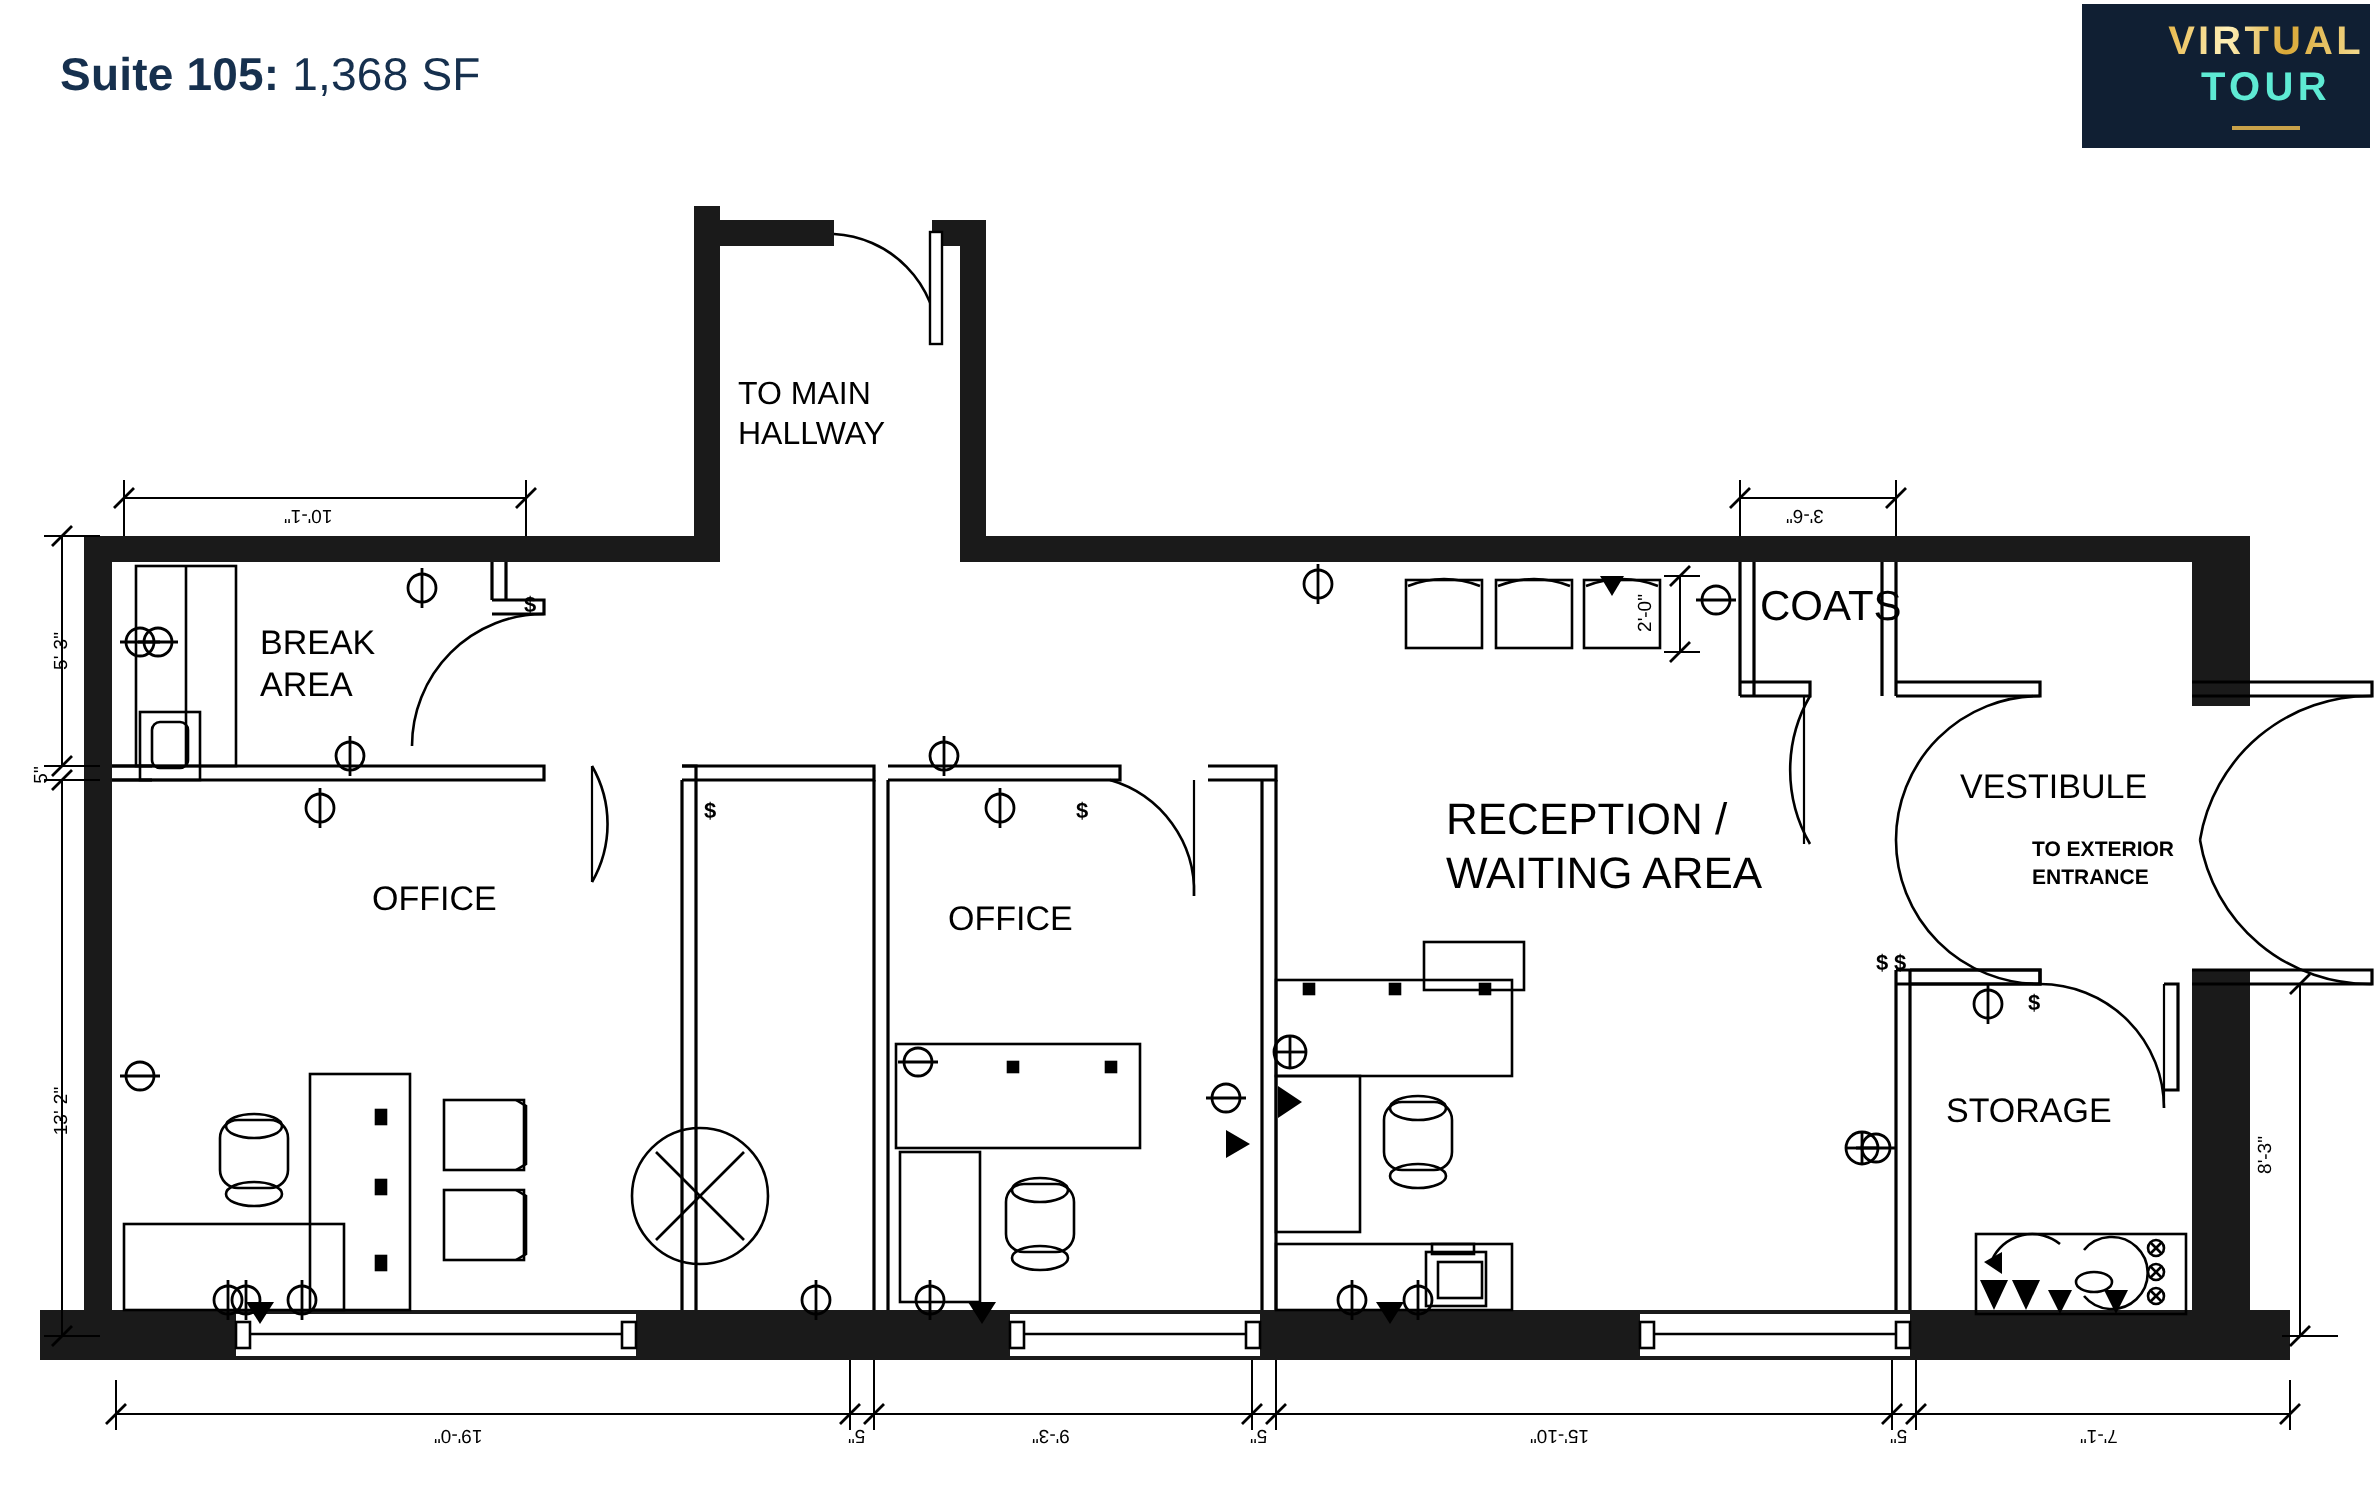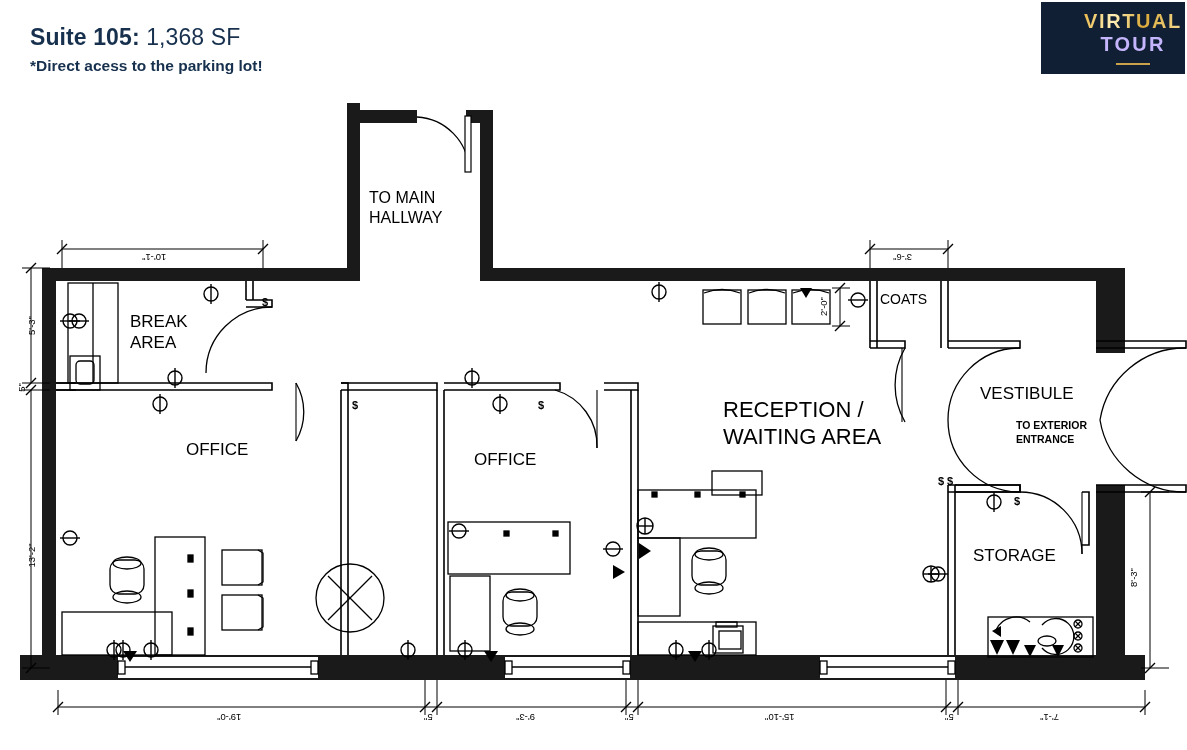--- a/index.html
+++ b/index.html
@@ -35,39 +35,39 @@
   }
   .vt-virtual {
     font-size: 20px; font-weight: bold; letter-spacing: 1.6px;
     background: linear-gradient(100deg,#e8b84b 0%,#fff0b8 30%,#d9a837 60%,#f6dd93 100%);
     -webkit-background-clip: text; background-clip: text;
     -webkit-text-fill-color: transparent; color: #ddb14a;
     line-height: 1.05;
   }
   .vt-tour {
     font-size: 20px; font-weight: bold; letter-spacing: 2.2px;
-    color: #c4b5fd; line-height: 1.15; margin-top: 1px;
+    color: #5eead4; line-height: 1.15; margin-top: 1px;
   }
   .vt-rule { width: 34px; height: 2px; background: #c9a24a; margin-top: 7px; }
 
   
   #plan { position: absolute; left: 0; top: 0; width: 1187px; height: 750px; }
 
   
   .rlabel {
     position: absolute; color: #000;
     font-family: Liberation Sans, sans-serif;
     white-space: pre-line; line-height: 1.22;
     pointer-events: none;
   }
   .rl-break   { left: 118px;  top: 312px; font-size: 17px; margin-left: 12px; }
   .rl-office1 { left: 186px;  top: 440px; font-size: 17px; }
   .rl-office2 { left: 474px;  top: 450px; font-size: 17px; }
   .rl-recep   { left: 723px;  top: 397px; font-size: 22px; }
-  .rl-coats   { left: 880px;  top: 291px; font-size: 14px; }
+  .rl-coats   { left: 880px;  top: 291px; font-size: 21px; }
   .rl-vest    { left: 980px;  top: 384px; font-size: 17px; }
   .rl-storage { left: 973px;  top: 546px; font-size: 17px; }
   .rl-hall    { left: 369px;  top: 188px; font-size: 16px; }
   .rl-ext     { left: 1016px; top: 419px; font-size: 10.5px; font-weight: bold; line-height: 1.3; }
 
   
   .dim {
     position: absolute; font-size: 9.5px; color: #000;
     font-family: "Liberation Sans", sans-serif; white-space: nowrap;
   }
@@ -77,21 +77,20 @@
 </head>
 <body>
 
 <div id="page">
 
   <div class="title-block">
     <div class="title-line1">
       <span class="suite">Suite 105:</span>
       <span class="sf">1,368 SF</span>
     </div>
-    <div class="title-line2">*Direct acess to the parking lot!</div>
   </div>
 
   <div class="vt-badge">
     <div class="vt-virtual">VIRTUAL</div>
     <div class="vt-tour">TOUR</div>
     <div class="vt-rule"></div>
   </div>
 
   <svg id="plan" viewBox="0 0 1187 750" xmlns="http://www.w3.org/2000/svg">
     <defs>

